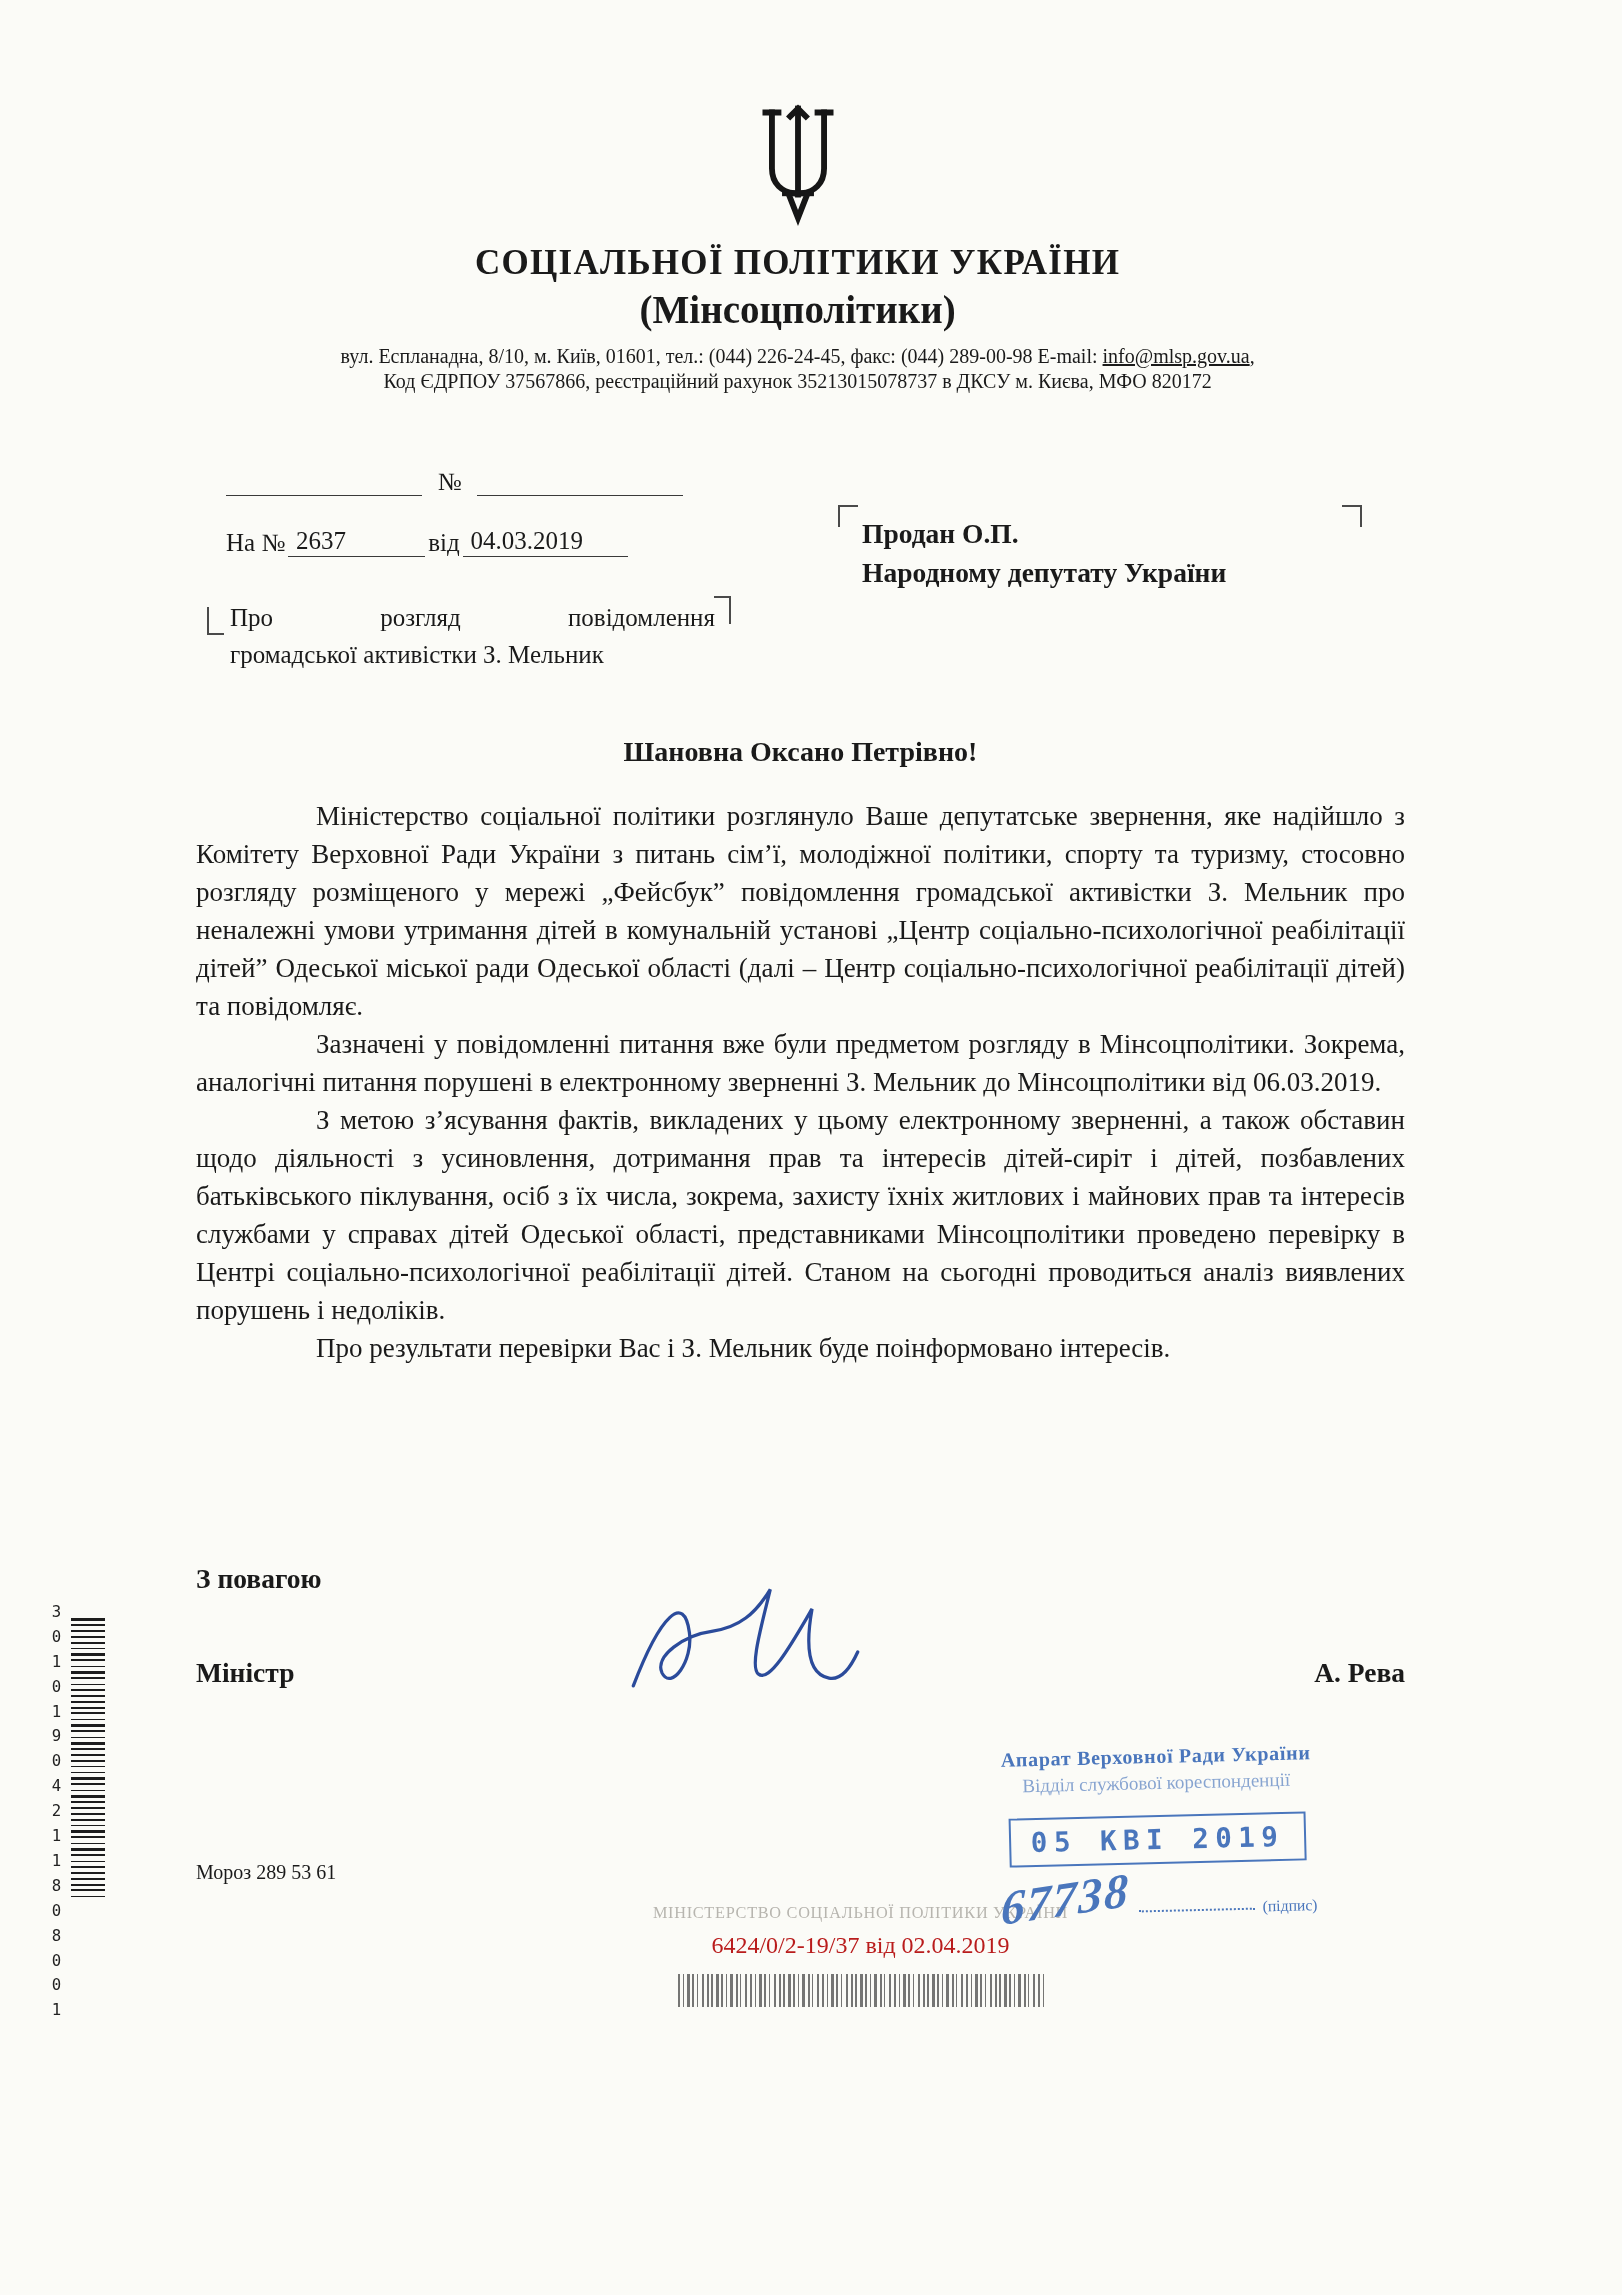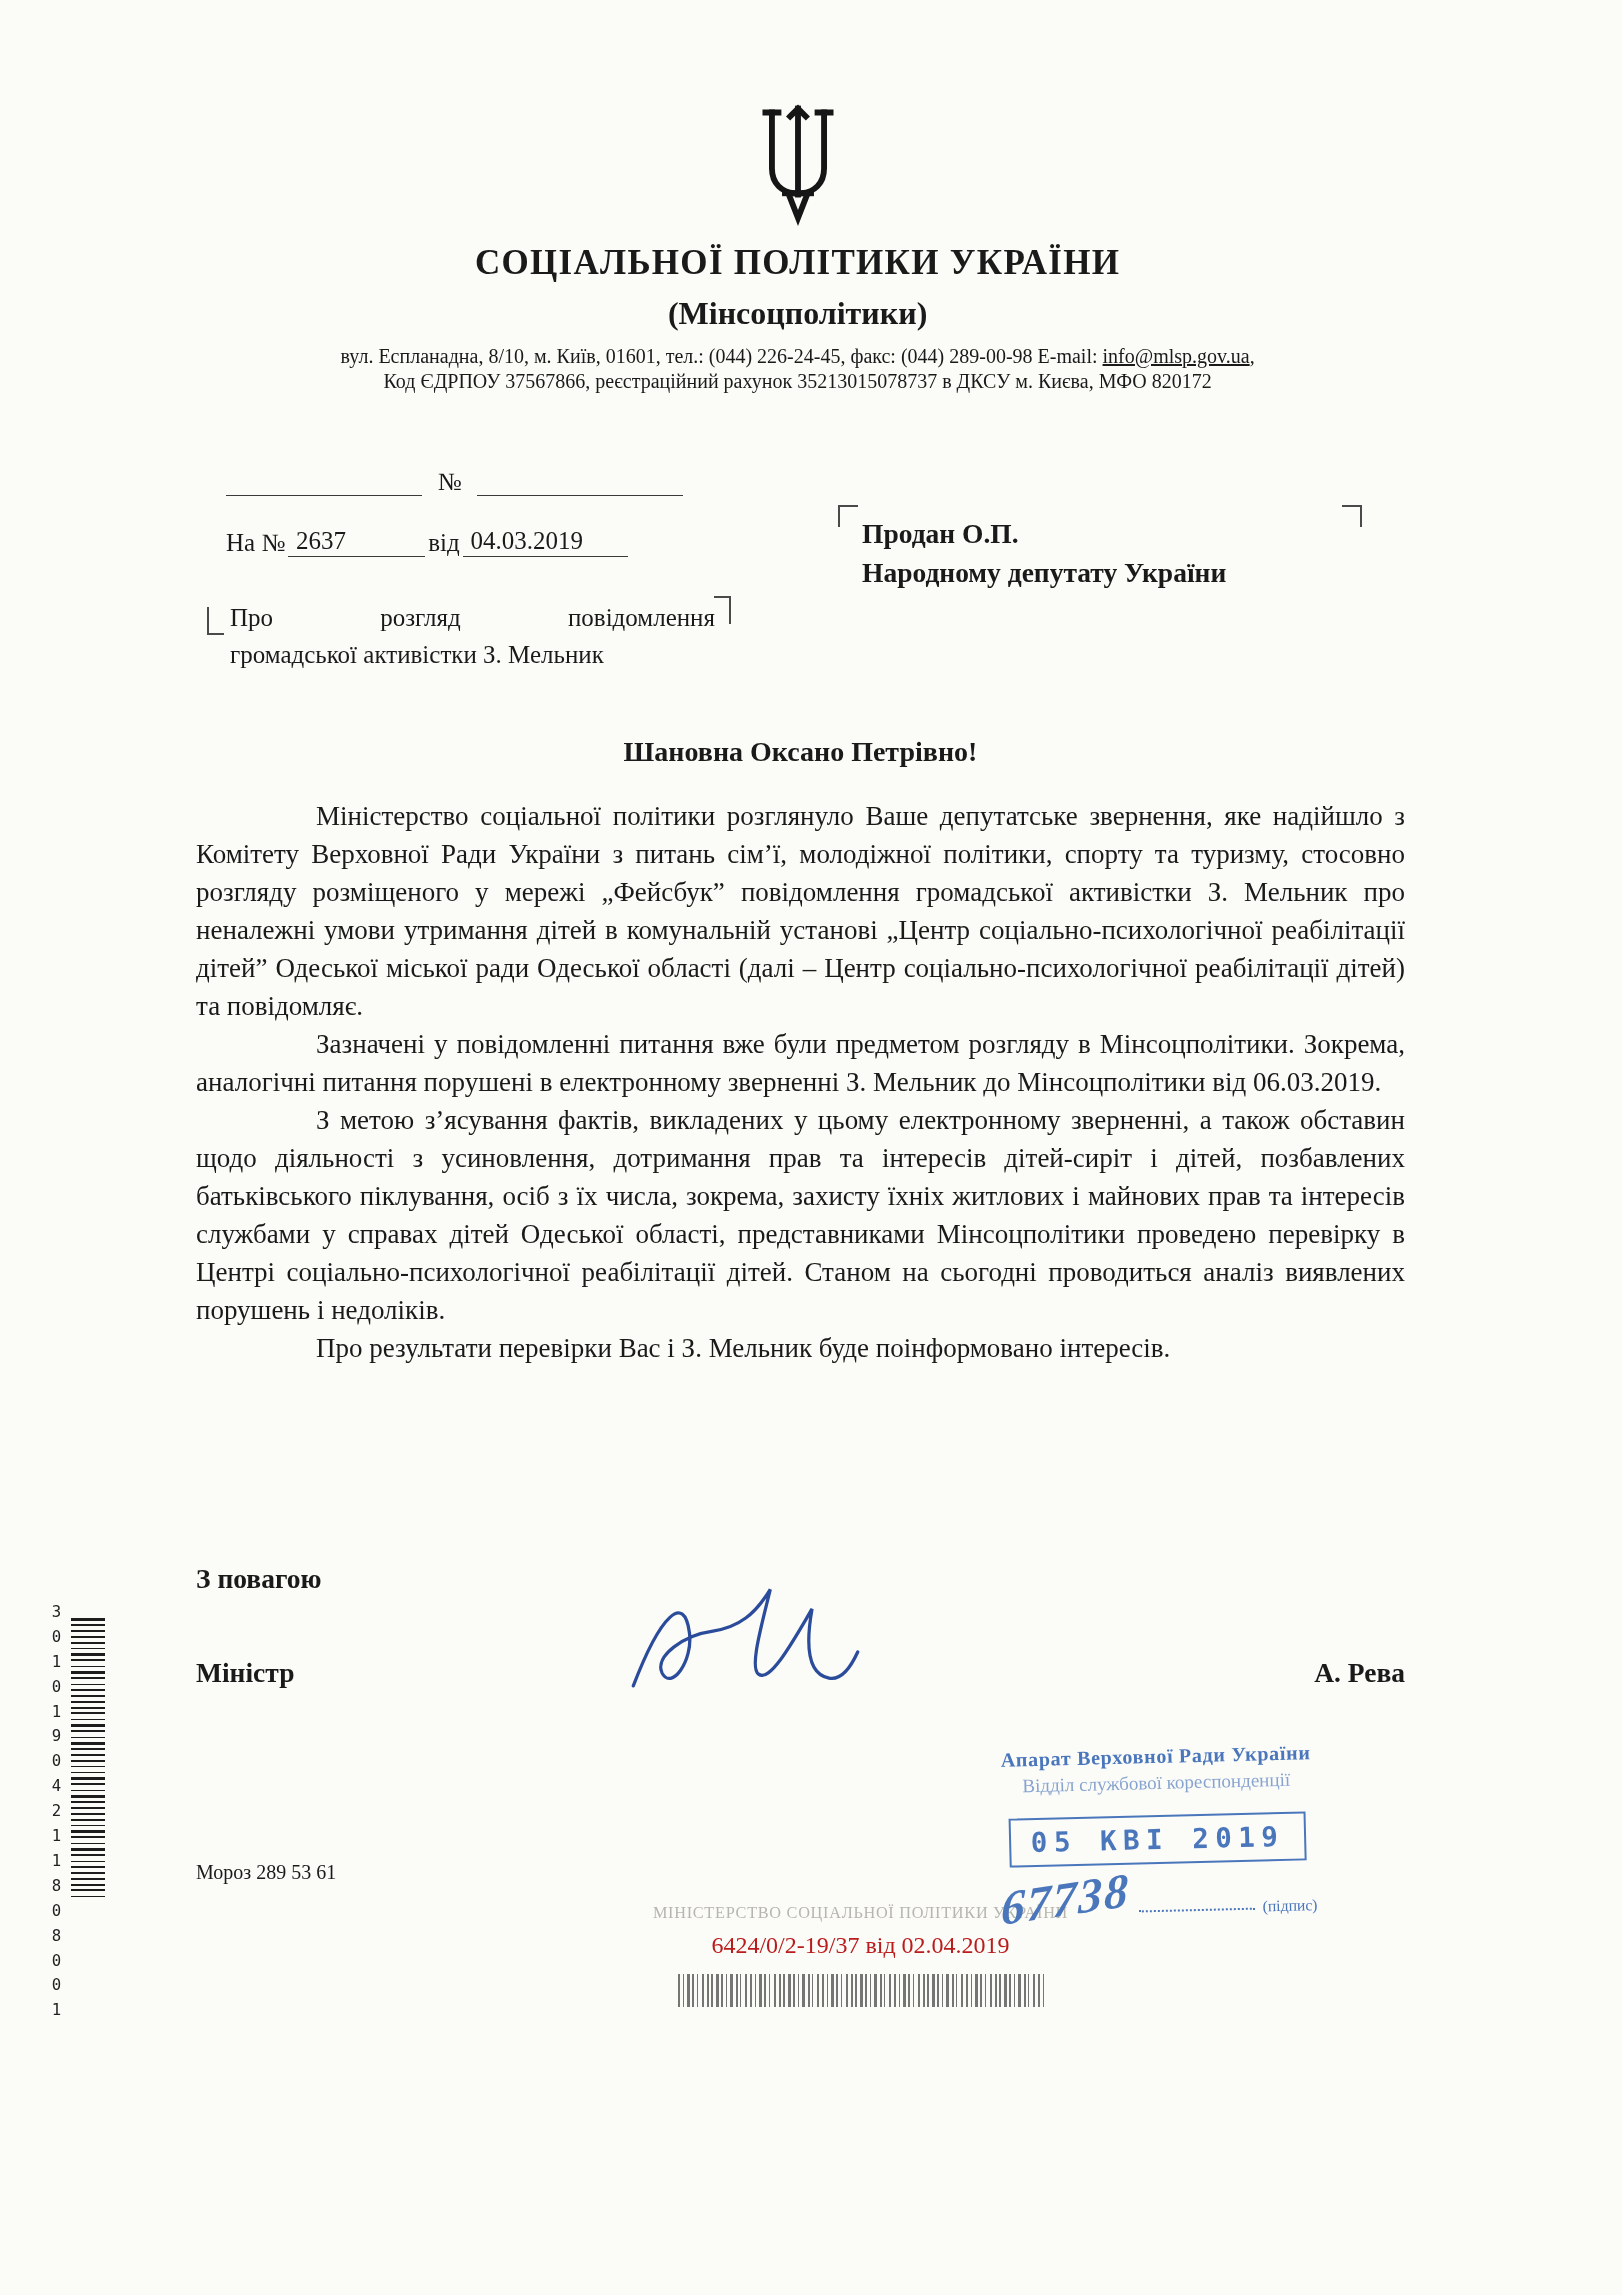--- a/index.html
+++ b/index.html
@@ -8,21 +8,21 @@
     position:relative; width:1623px; height:2295px; margin:0 auto;
     background:#fbfbf7; color:#1a1a1a; overflow:hidden;
     font-family:"Liberation Serif", serif;
   }
 
   
   .letterhead { position:absolute; top:103px; left:19.6px; width:1556px; text-align:center; }
   .emblem { display:inline-block; }
   .lh-title1 { margin-top:15.7px; font-size:31px; font-weight:bold; letter-spacing:0.45em; text-indent:0.45em; }
   .lh-title2 { margin-top:6.5px; font-size:35px; font-weight:bold; letter-spacing:1.3px; }
-  .lh-title3 { margin-top:12px; font-size:32px; font-weight:bold; }
+  .lh-title3 { margin-top:4px; font-size:39px; font-weight:bold; }
   .lh-addr  { margin-top:13px; font-size:20px; }
   .lh-addr2 { margin-top:2px;  font-size:20px; }
   .email { text-decoration:underline; }
 
   
   .ref-row1 { position:absolute; top:466px; left:226px; font-size:25px; display:flex; align-items:flex-end; gap:15.7px; }
   .blank { display:inline-block; border-bottom:1.3px solid #3a3a3a; height:30px; }
   .b1 { width:196px; } .b2 { width:206px; }
   .ref-row2 { position:absolute; top:527px; left:226px; font-size:25px; display:flex; align-items:flex-end; gap:3px; }
   .filled { display:inline-block; border-bottom:1.3px solid #3a3a3a; padding:0 5.2px 1.3px 7.8px; }

